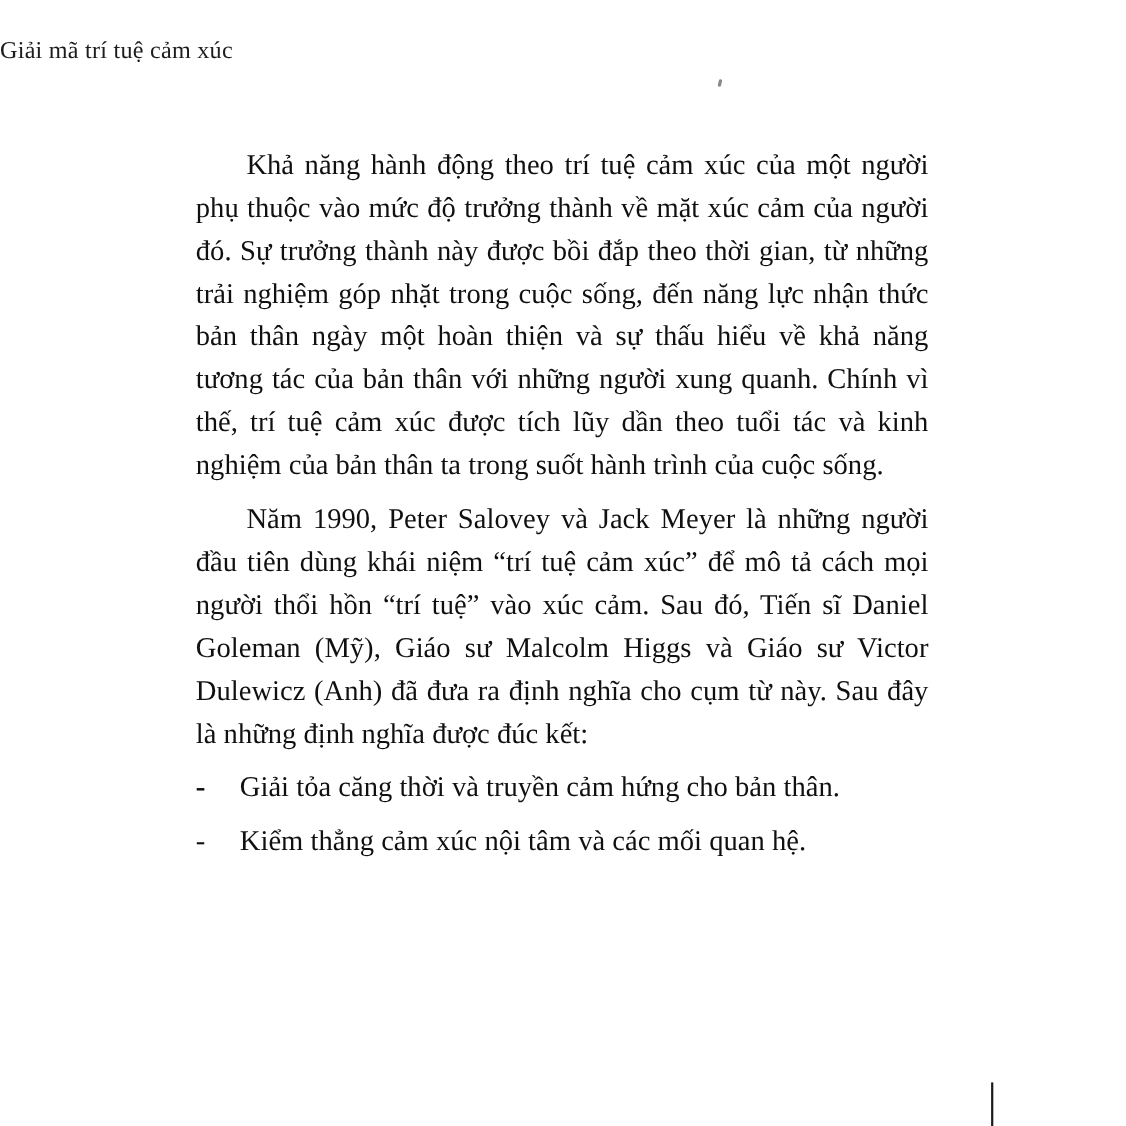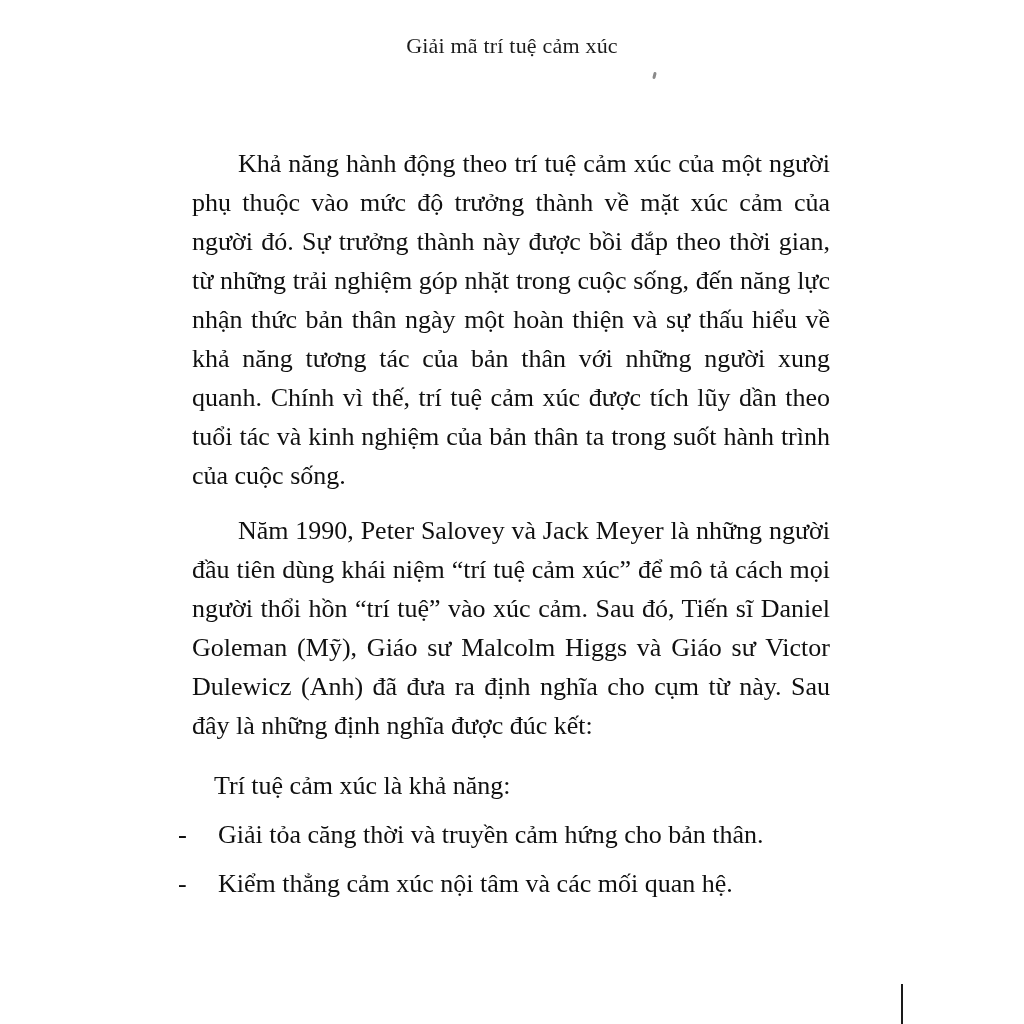--- a/index.html
+++ b/index.html
@@ -14,37 +14,36 @@
     background: #ffffff;
     overflow: hidden;
     font-family: "Liberation Serif", "DejaVu Serif", serif;
     color: #131313;
   }
   .running-head {
     position: absolute;
     top: 33px;
     left: 0;
     width: 100%;
-    text-align: center;
     font-size: 22px;
     letter-spacing: 0.2px;
     color: #1c1c1c;
   }
   .text-block {
     position: absolute;
     left: 176px;
     top: 128px;
     width: 670px;
     font-size: 26px;
     line-height: 39px;
     text-align: justify;
     color: #101010;
   }
   .para {
-    margin: 16px;
+    margin: 2px;
     text-indent: 46px;
   }
   .para + .para {
     margin-top: 10px;
     font-family: Liberation Serif, serif;
   }
   .lead-in {
     margin: 21px 0 0 0;
     text-indent: 38px;
     text-align: left;
@@ -93,21 +92,20 @@
   <div class="running-head">Giải mã trí tuệ cảm xúc</div>
 
   <span class="scan-artifact"></span>
 
   <div class="text-block">
 
     <p class="para">Khả năng hành động theo trí tuệ cảm xúc của một người phụ thuộc vào mức độ trưởng thành về mặt xúc cảm của người đó. Sự trưởng thành này được bồi đắp theo thời gian, từ những trải nghiệm góp nhặt trong cuộc sống, đến năng lực nhận thức bản thân ngày một hoàn thiện và sự thấu hiểu về khả năng tương tác của bản thân với những người xung quanh. Chính vì thế, trí tuệ cảm xúc được tích lũy dần theo tuổi tác và kinh nghiệm của bản thân ta trong suốt hành trình của cuộc sống.</p>
 
     <p class="para">Năm 1990, Peter Salovey và Jack Meyer là những người đầu tiên dùng khái niệm “trí tuệ cảm xúc” để mô tả cách mọi người thổi hồn “trí tuệ” vào xúc cảm. Sau đó, Tiến sĩ Daniel Goleman (Mỹ), Giáo sư Malcolm Higgs và Giáo sư Victor Dulewicz (Anh) đã đưa ra định nghĩa cho cụm từ này. Sau đây là những định nghĩa được đúc kết:</p>
 
-    <p class="lead-in">Trí tuệ cảm xúc là khả năng:</p>
 
     <ul class="bullet-list">
       <li class="bullet-item">
         <span class="bullet-marker">-</span>
       </li>
       <li class="bullet-item">
         <span class="bullet-marker">-</span>
         <span>Giải tỏa căng thời và truyền cảm hứng cho bản thân.</span>
       </li>
       <li class="bullet-item">

